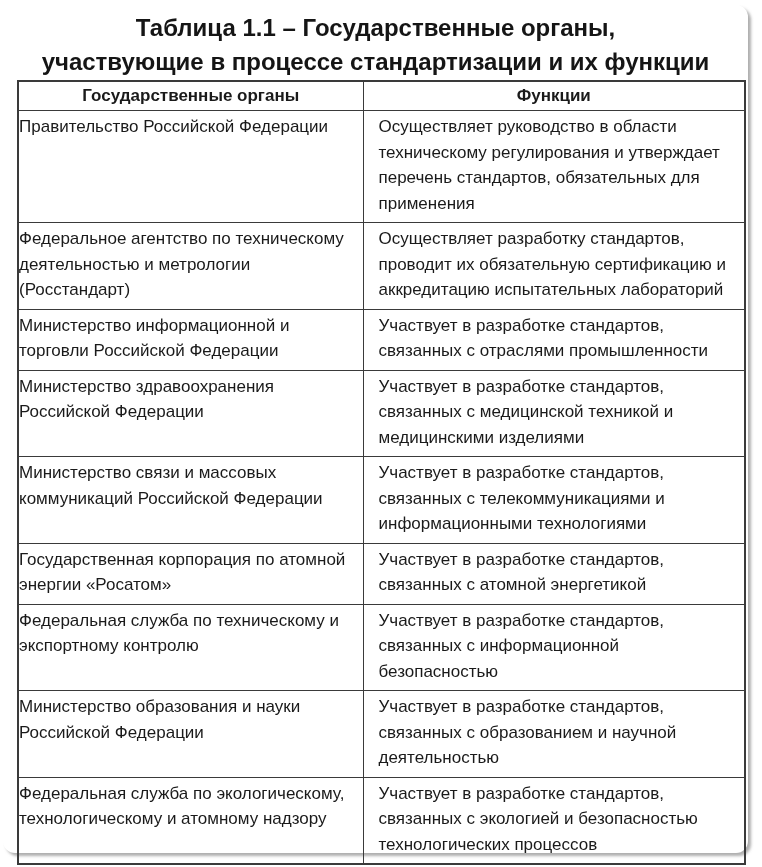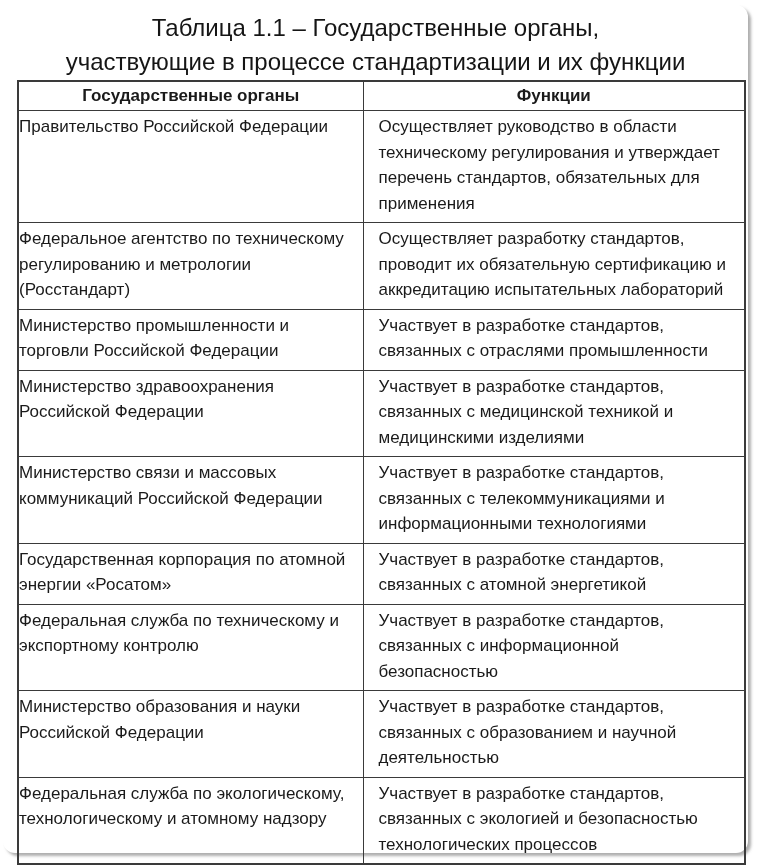--- a/index.html
+++ b/index.html
@@ -21,21 +21,21 @@
     top: 5px;
     width: 745px;
     height: 848px;
     border-radius: 12px;
     background: #ffffff;
     box-shadow: 3px 3px 3px rgba(110,110,110,0.55);
     box-sizing: border-box;
   }
   .title {
     text-align: center;
-    font-weight: normal;
+    font-weight: bold;
     font-size: 24px;
     line-height: 34px;
     padding-top: 6px;
     color: #151515;
     white-space: nowrap;
   }
   table.gov-table {
     border-collapse: collapse;
     table-layout: fixed;
     width: 727px;
@@ -90,26 +90,26 @@
         <th>Функции</th>
       </tr>
     </thead>
     <tbody>
   <tr>
     <td class="organ-cell">Правительство Российской Федерации</td>
     <td class="function-cell">Осуществляет руководство в области техническому регулирования и утверждает перечень стандартов, обязательных для применения</td>
   </tr>
 
   <tr>
-    <td class="organ-cell">Федеральное агентство по техническому регулированию и метрологии (Росстандарт)</td>
+    <td class="organ-cell">Федеральное агентство по техническому деятельностью и метрологии (Росстандарт)</td>
     <td class="function-cell">Осуществляет разработку стандартов, проводит их обязательную сертификацию и аккредитацию испытательных лабораторий</td>
   </tr>
 
   <tr>
-    <td class="organ-cell">Министерство промышленности и торговли Российской Федерации</td>
+    <td class="organ-cell">Министерство информационной и торговли Российской Федерации</td>
     <td class="function-cell">Участвует в разработке стандартов, связанных с отраслями промышленности</td>
   </tr>
 
   <tr>
     <td class="organ-cell">Министерство здравоохранения Российской Федерации</td>
     <td class="function-cell">Участвует в разработке стандартов, связанных с медицинской техникой и медицинскими изделиями</td>
   </tr>
 
   <tr>
     <td class="organ-cell">Министерство связи и массовых коммуникаций Российской Федерации</td>

